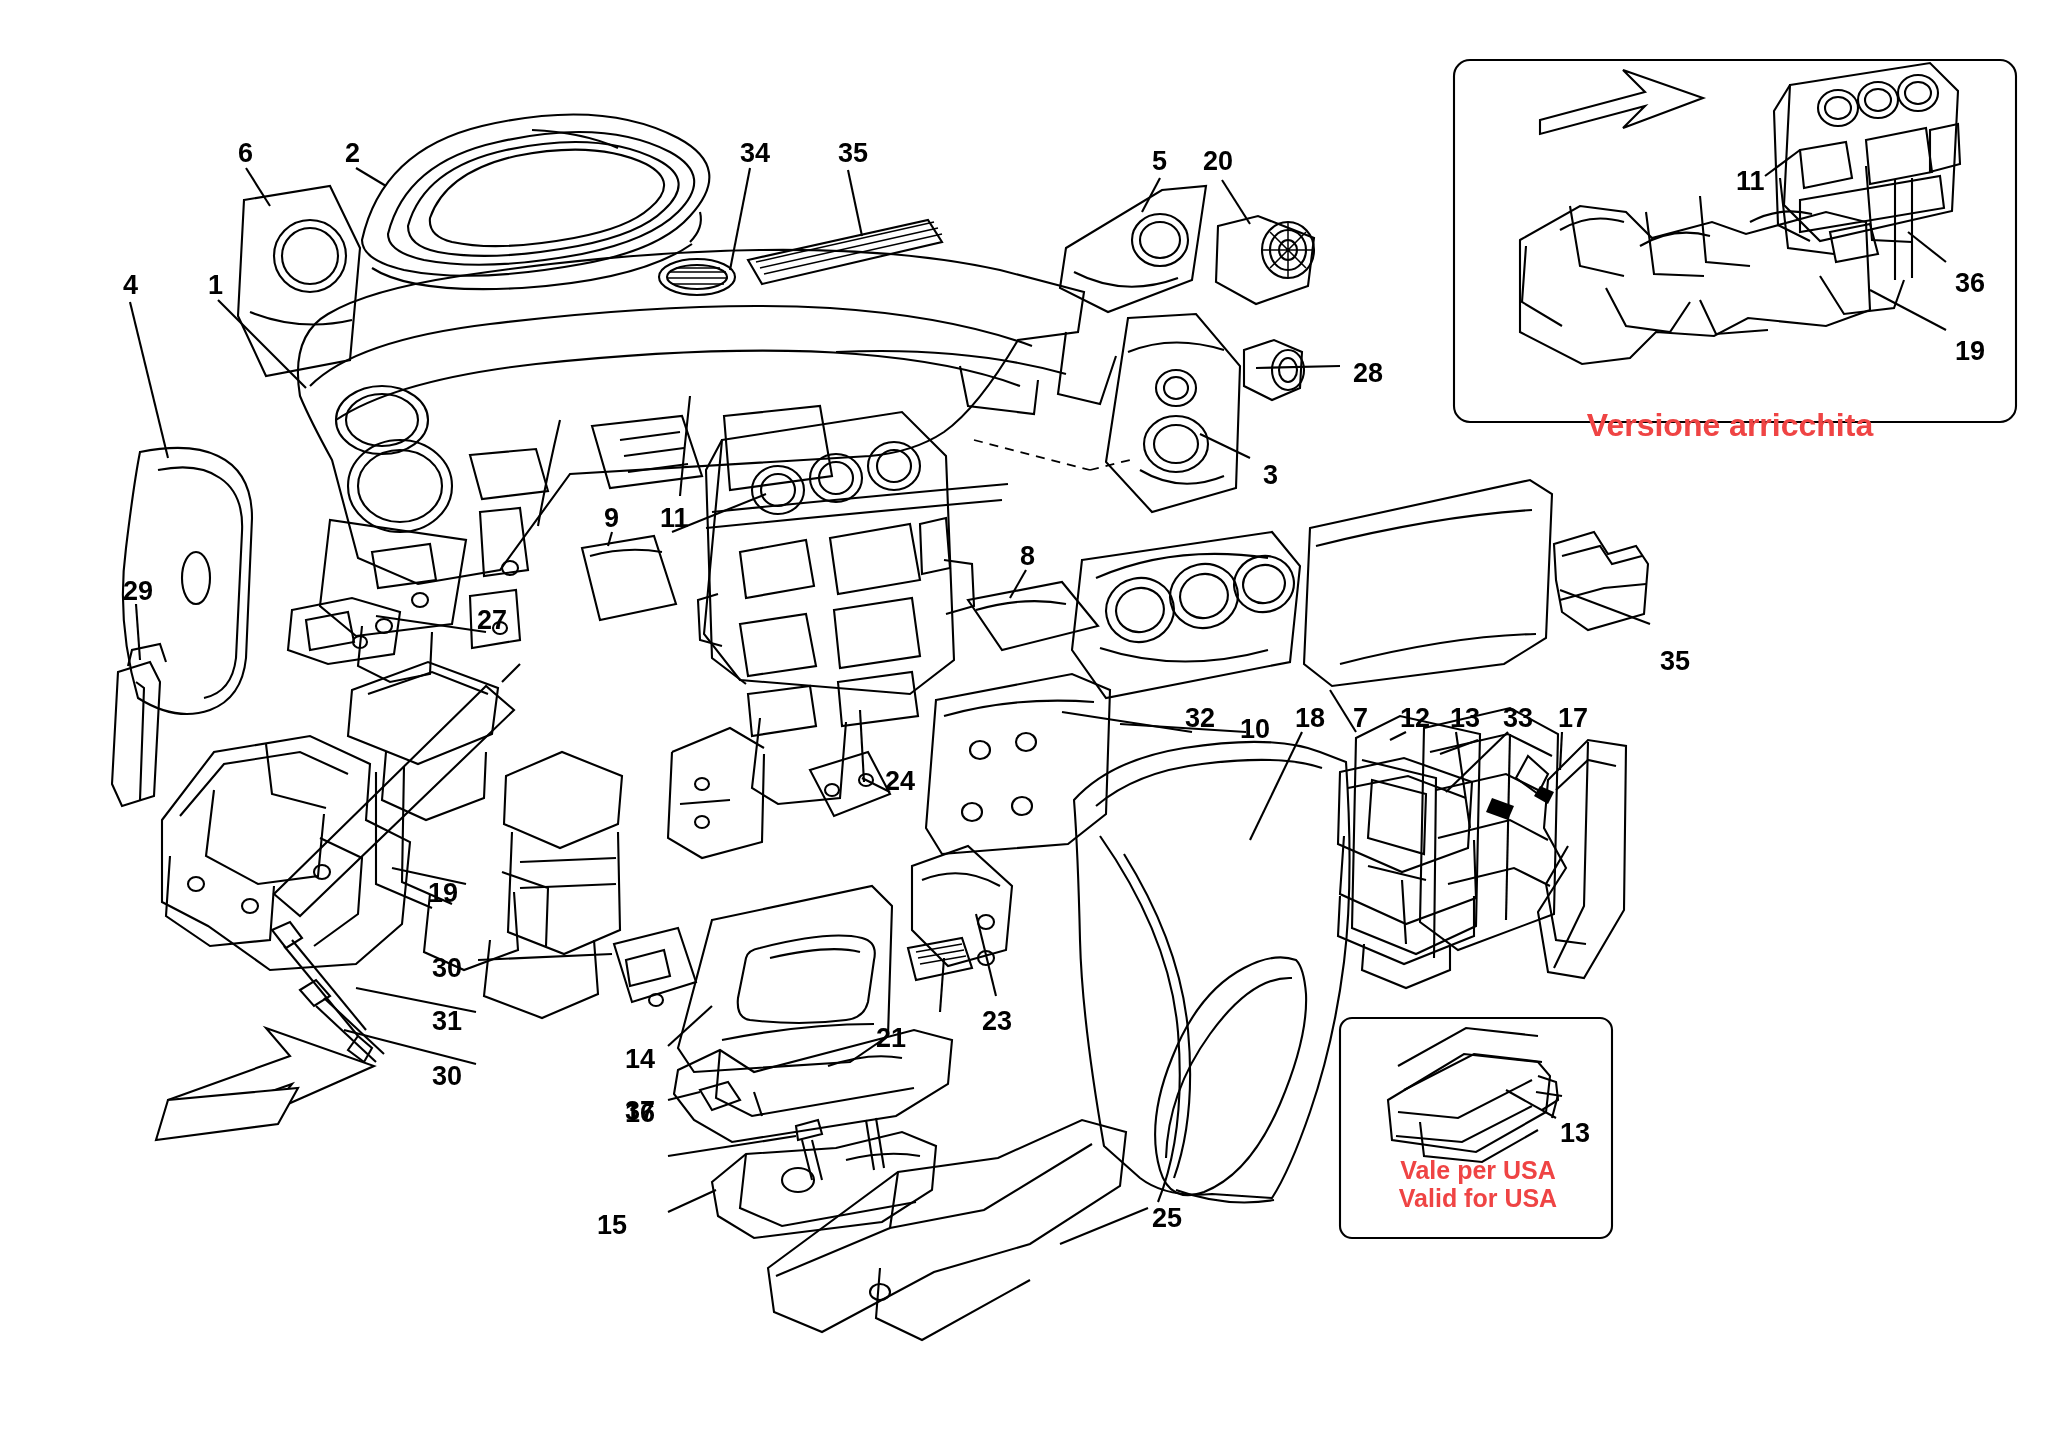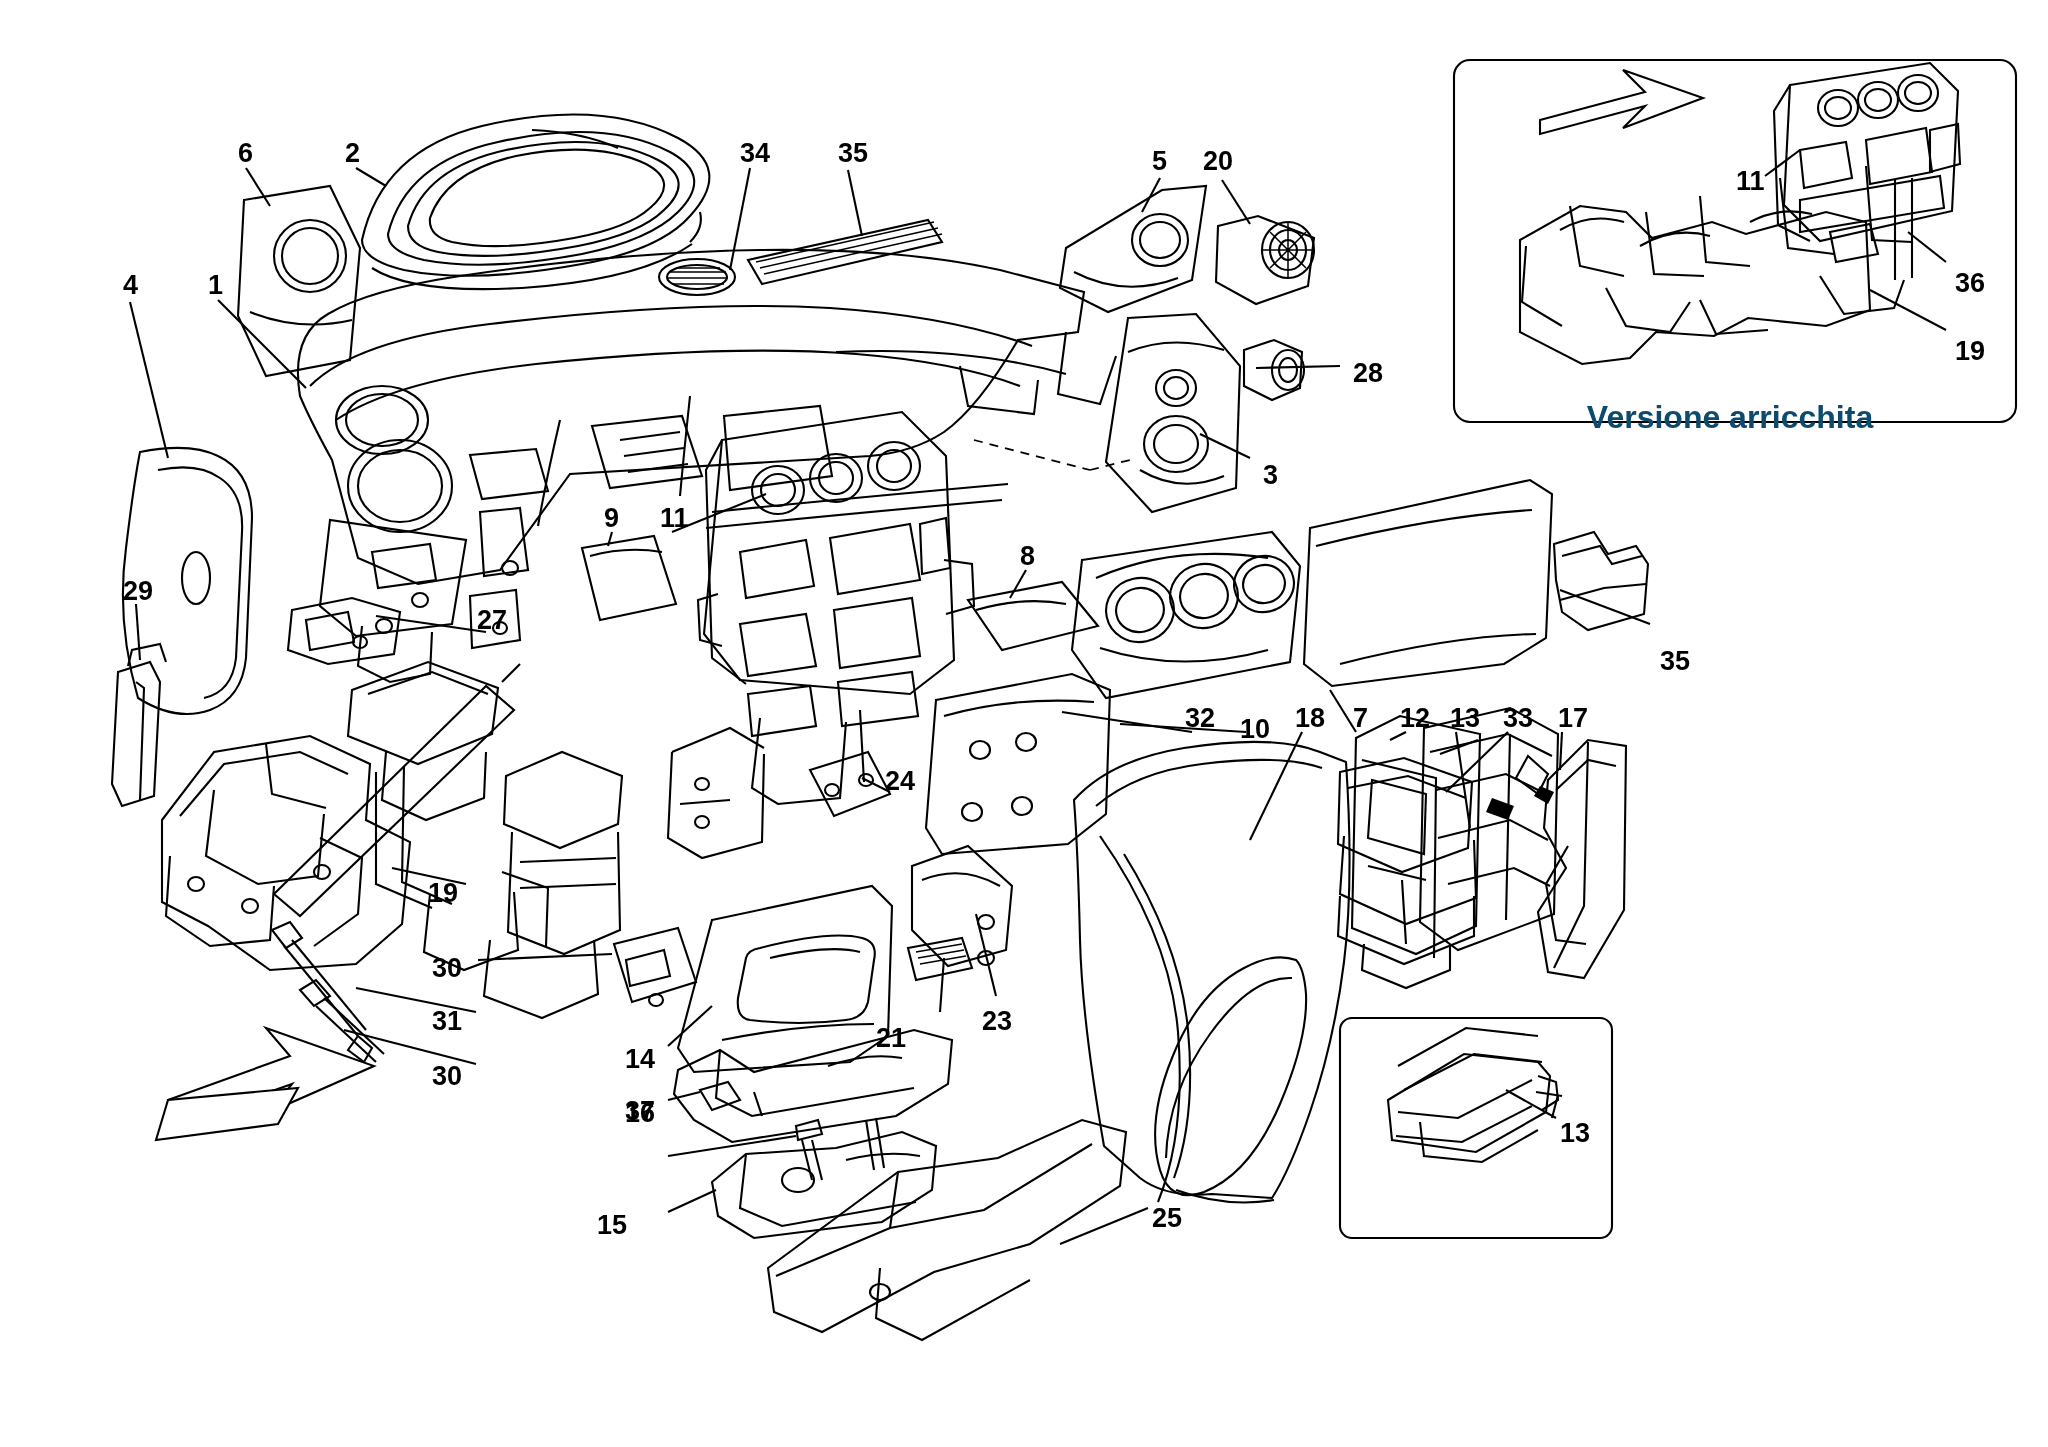--- a/index.html
+++ b/index.html
@@ -26,24 +26,25 @@
     font-weight: bold;
     font-size: 27px;
     color: #000000;
     line-height: 1;
     white-space: nowrap;
   }
   .inset-title {
     position: absolute;
     font-family: "Liberation Sans", sans-serif;
     font-weight: bold;
-    color: #0c4a6e;
+    color: #ef4444;
     text-align: center;
     line-height: 1.12;
     white-space: nowrap;
+    margin-top: 8px;
   }
   #inset-enriched-title {
     left: 1500px;
     top: 400px;
     width: 460px;
     font-size: 32px;
   }
   #inset-usa-title {
     left: 1348px;
     top: 1148px;
@@ -528,14 +529,18 @@
 <div class="callout" style="left:625px; top:1100px;">16</div>
 <div class="callout" style="left:625px; top:1098px;">37</div>
 <div class="callout" style="left:1560px; top:1120px;">13</div>
 <div class="callout" style="left:597px; top:1212px;">15</div>
 <div class="callout" style="left:1152px; top:1205px;">25</div>
 
 <div class="inset-title" id="inset-enriched-title">
   <div>Versione arricchita</div>
 </div>
 
-
+<div class="inset-title" id="inset-usa-title">
+  <div>Vale per USA</div>
+  <div>Valid for USA</div>
 </div>
 
+</div>
+
 </body></html>

